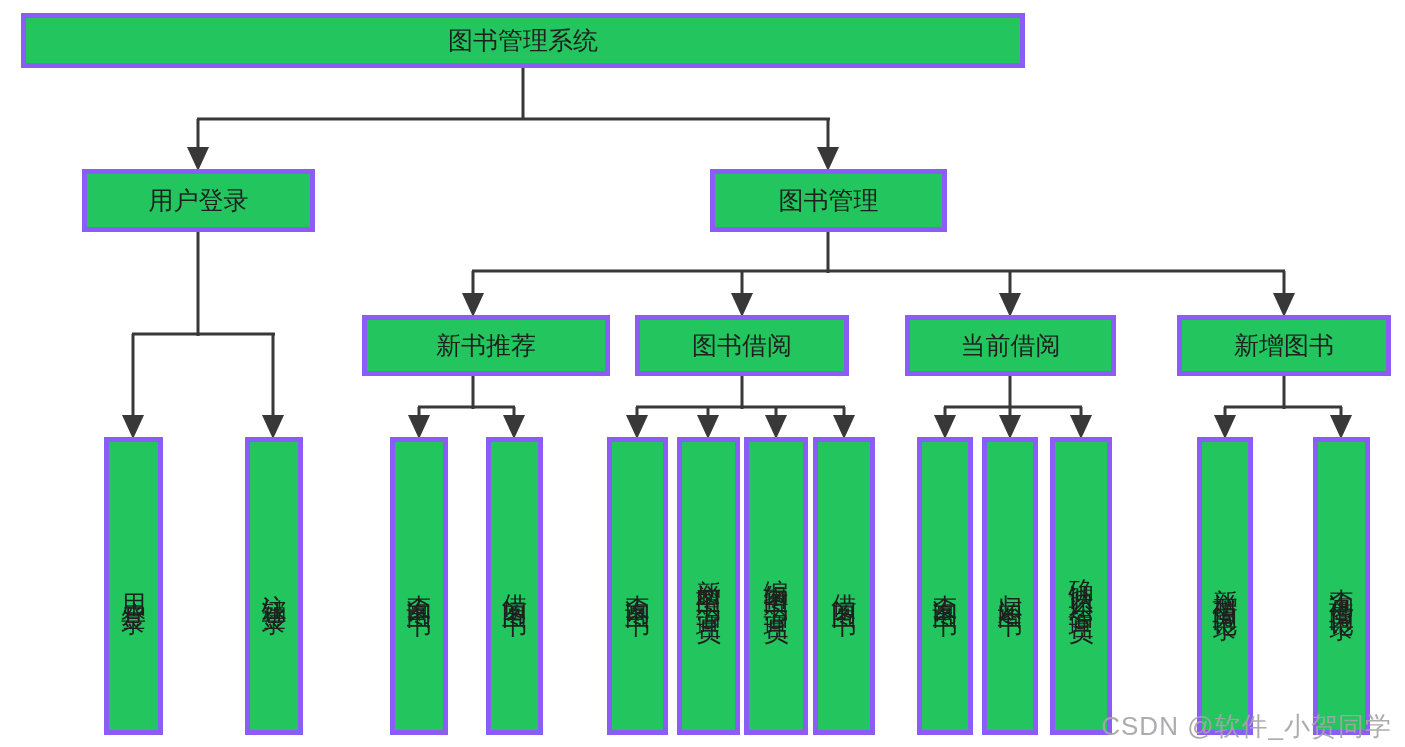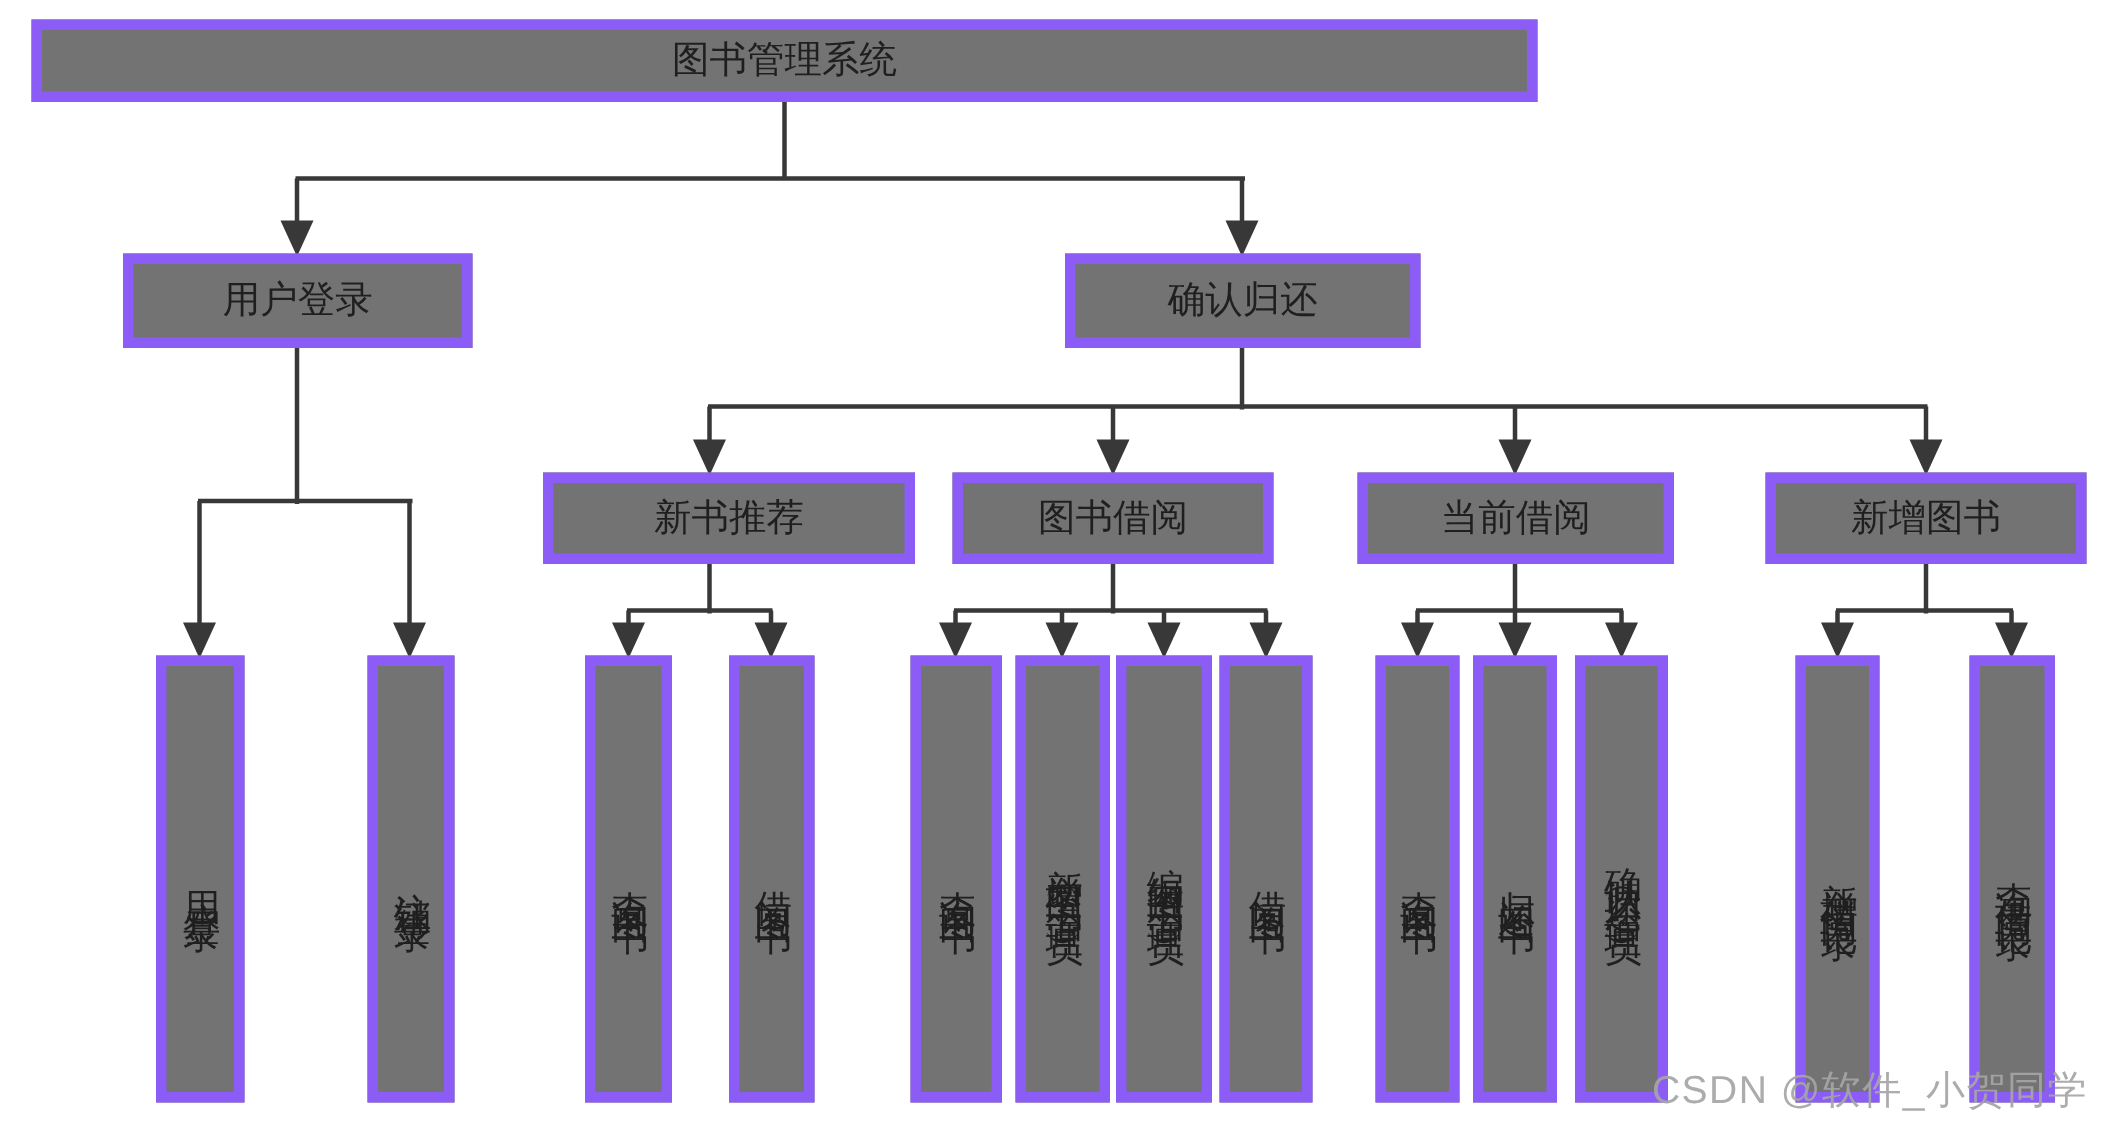--- a/index.html
+++ b/index.html
@@ -12,22 +12,22 @@
     overflow: hidden;
   }
   svg.connectors {
     position: absolute;
     left: 0; top: 0;
     z-index: 1;
   }
   .node {
     position: absolute;
     box-sizing: border-box;
-    border: 7px solid #8b5cf6;
-    background: #737373;
+    border: 5px solid #8b5cf6;
+    background: #22c55e;
     display: flex;
     align-items: center;
     justify-content: center;
     color: #1f1f1f;
     font-size: 25px;
     line-height: 1;
     z-index: 2;
     white-space: nowrap;
   }
   .node.v {
@@ -86,21 +86,21 @@
       <polygon points="1010,439 999,415 1021,415"></polygon>
       <polygon points="1081,439 1070,415 1092,415"></polygon>
       <polygon points="1225,439 1214,415 1236,415"></polygon>
       <polygon points="1341,439 1330,415 1352,415"></polygon>
     </g>
   </svg>
 
   <div class="node" style="left:21px; top:13px; width:1004px; height:55px;">图书管理系统</div>
 
   <div class="node" style="left:82px; top:169px; width:233px; height:63px;">用户登录</div>
-  <div class="node" style="left:710px; top:169px; width:237px; height:63px;">确认归还</div>
+  <div class="node" style="left:710px; top:169px; width:237px; height:63px;">图书管理</div>
 
   <div class="node" style="left:362px; top:315px; width:248px; height:61px;">新书推荐</div>
   <div class="node" style="left:905px; top:315px; width:211px; height:61px;">当前借阅</div>
   <div class="node" style="left:635px; top:315px; width:214px; height:61px;">图书借阅</div>
   <div class="node" style="left:1177px; top:315px; width:214px; height:61px;">新增图书</div>
 
   <div class="node v" style="left:104px; top:437px; width:59px; height:298px;">用户登录</div>
   <div class="node v" style="left:245px; top:437px; width:58px; height:298px;">注销登录</div>
 
   <div class="node v" style="left:390px; top:437px; width:58px; height:298px;">查询图书</div>

